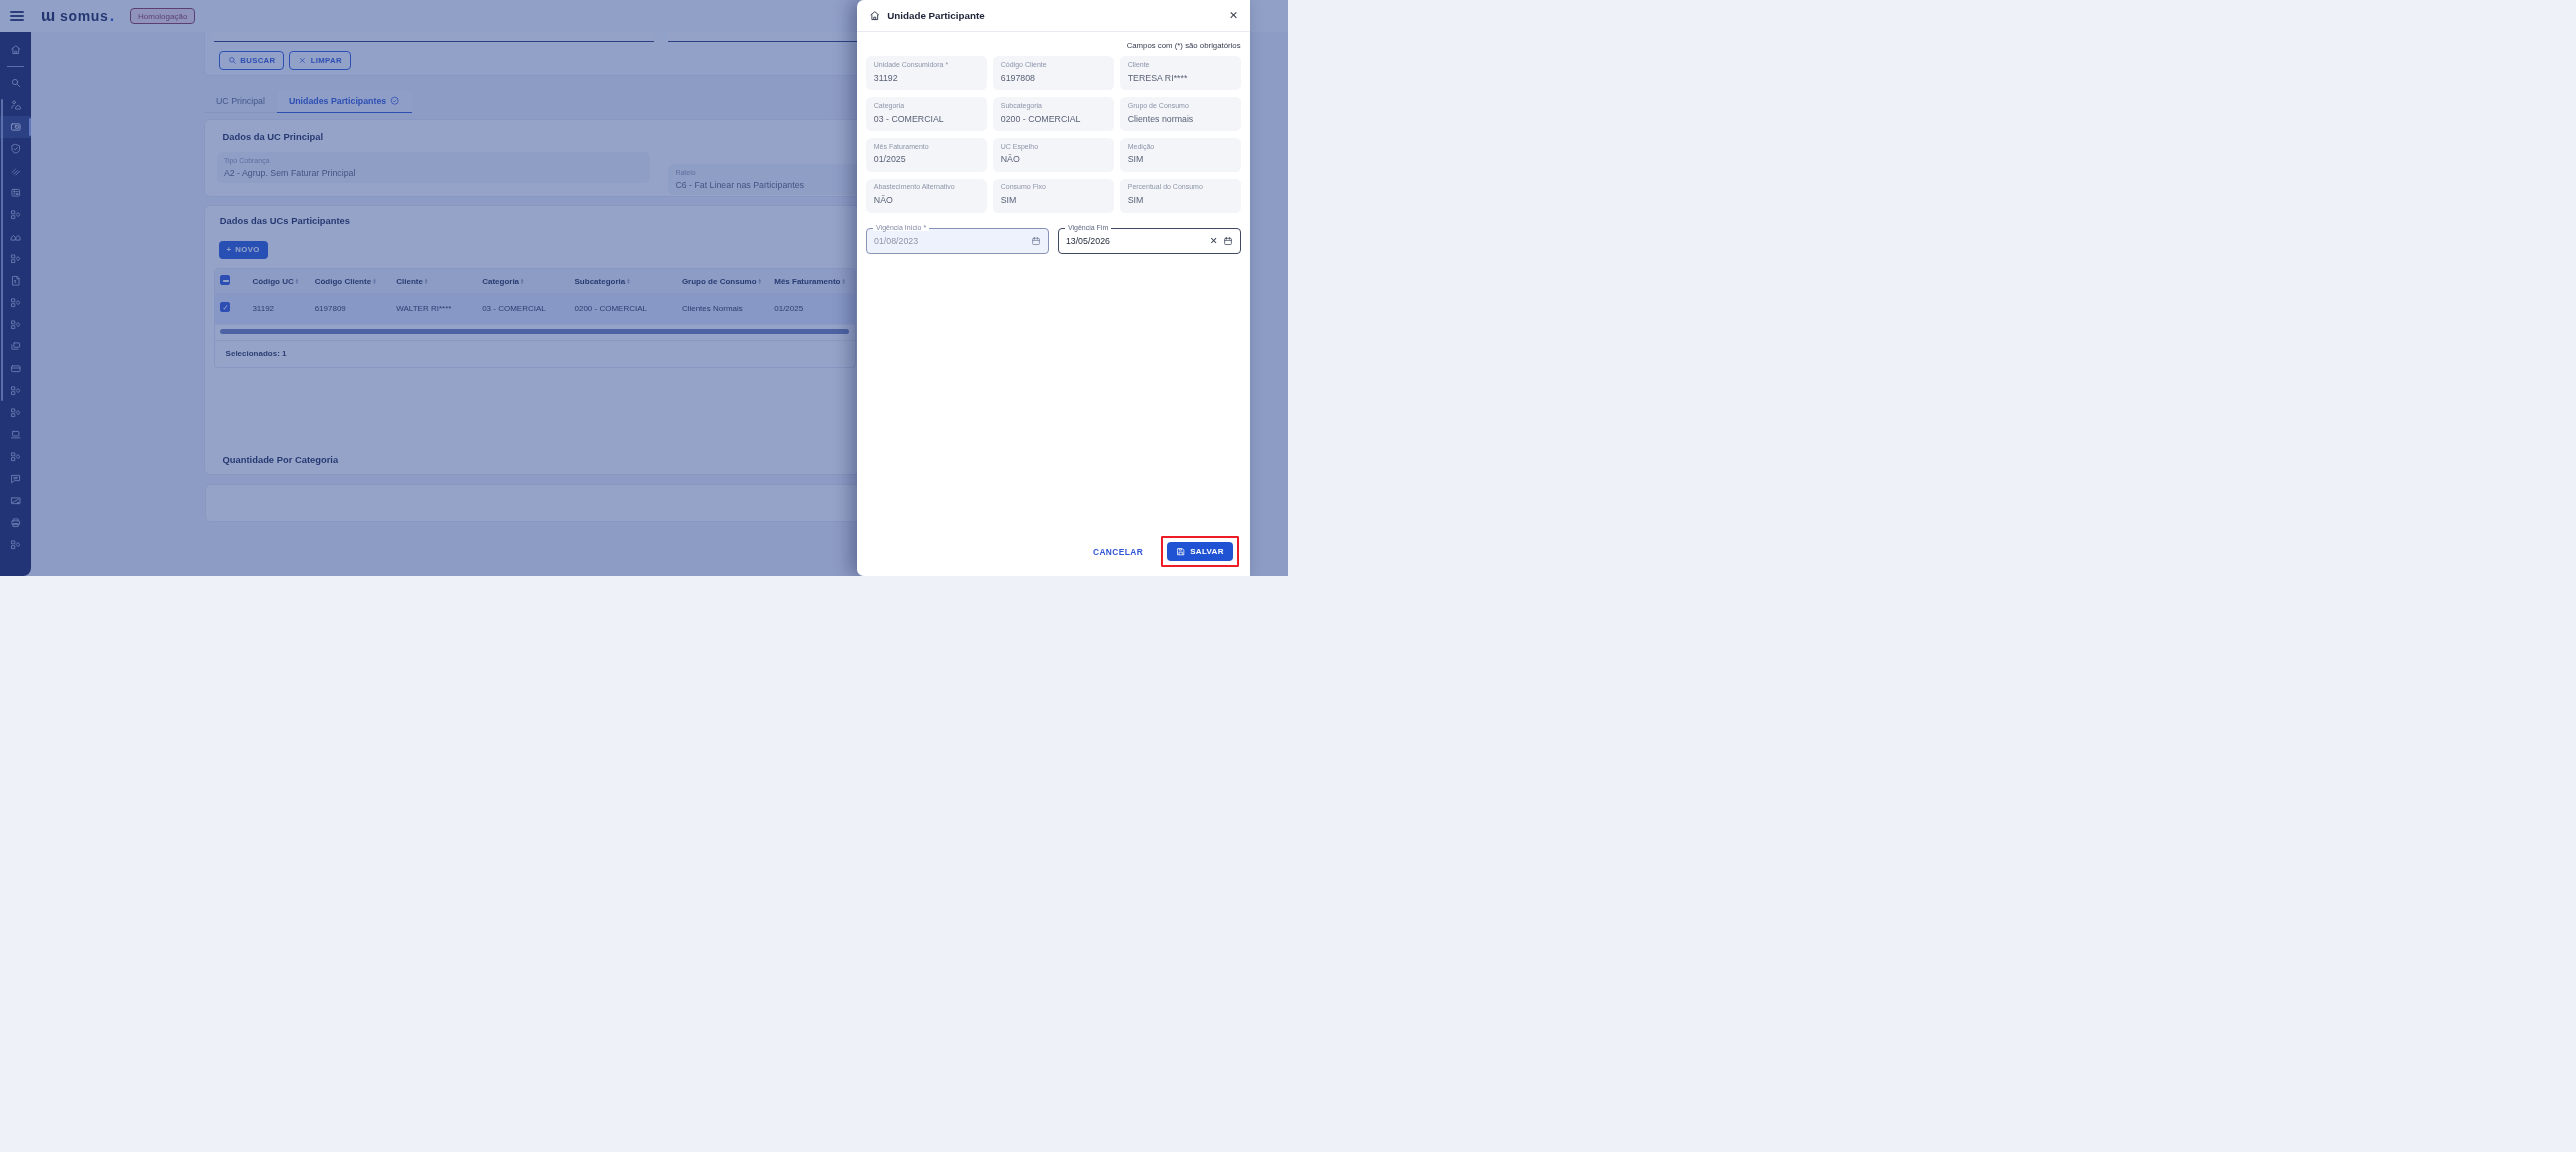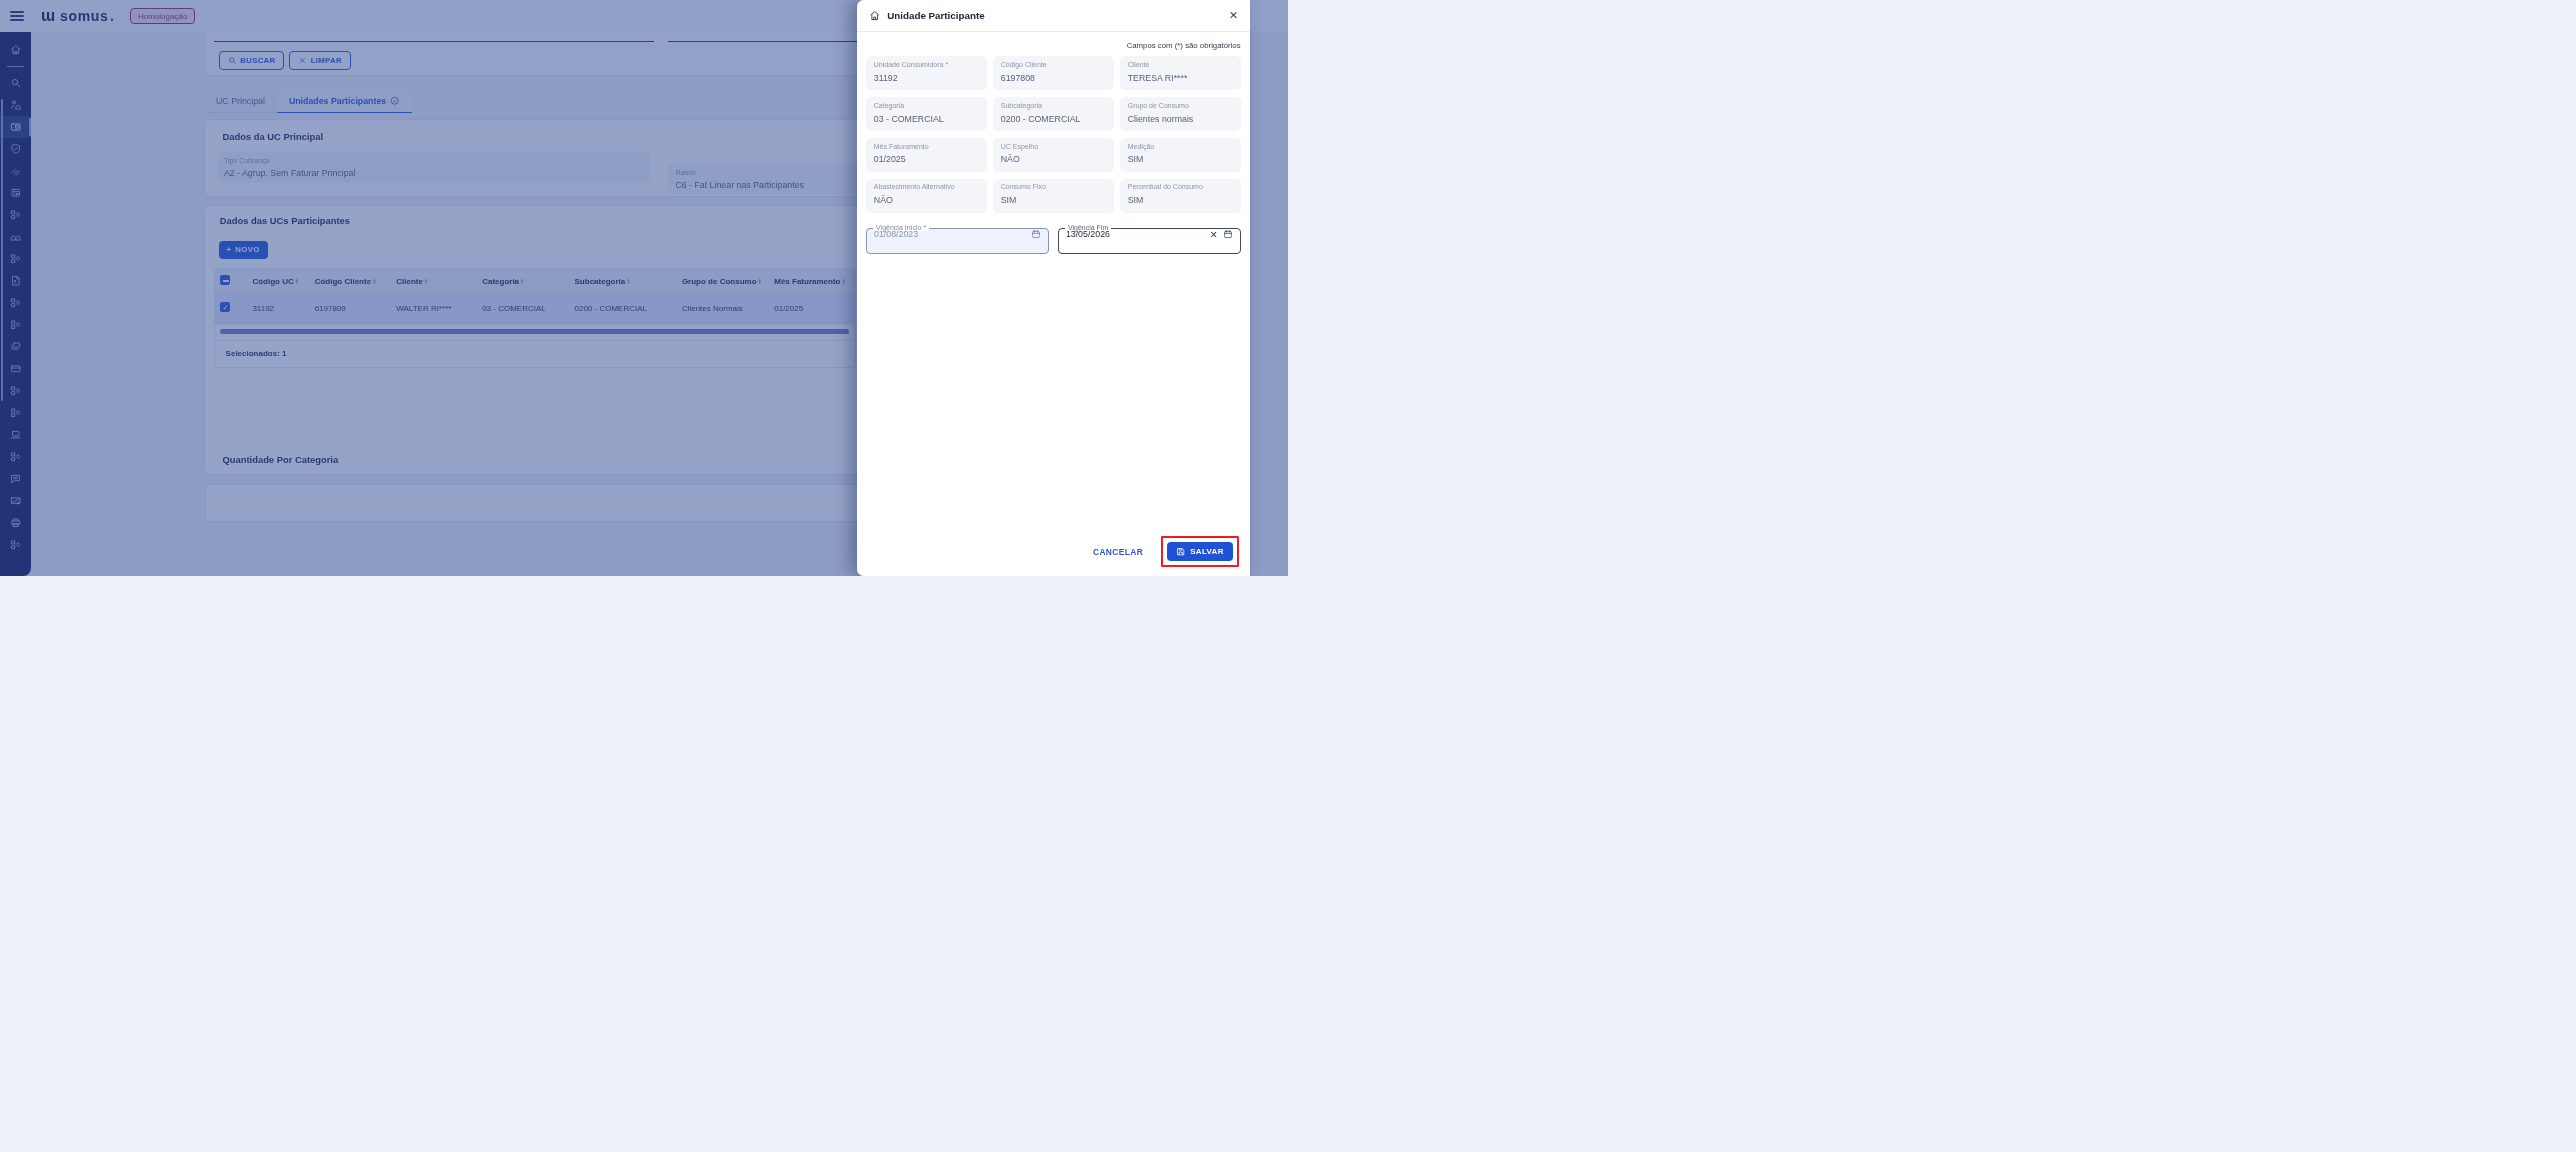--- a/index.html
+++ b/index.html
@@ -82,21 +82,21 @@
   .panel-header { height:32px; display:flex; align-items:center; padding:0 12px; border-bottom:0.7px solid #e7eaf3; }
   .panel-header svg.home { width:11.5px; height:11.5px; color:#22293f; }
   .panel-title { font-size:9.8px; font-weight:bold; color:#20263c; margin-left:6.7px; }
   .panel-close { margin-left:auto; font-size:10.8px; color:#3a3f4e; cursor:pointer; line-height:1; }
   .panel-body { padding:0 9.4px; }
   .required-note { text-align:right; font-size:7.8px; color:#363c4e; margin-top:8.8px; }
   .fields-grid { display:grid; grid-template-columns:repeat(3,1fr); gap:6.7px 6.7px; margin-top:6.7px; }
   .fields-grid .fieldbox { height:34px; }
 
   .vigencia-row { display:flex; gap:9.4px; margin-top:15px; }
-  .vig { position:relative; height:26px; border-radius:4px; display:flex; align-items:flex-start; padding:0 6.7px; flex:1; }
+  .vig { position:relative; height:26px; border-radius:4px; display:flex; align-items:center; padding:0 6.7px; flex:1; }
   .vig .v-label { position:absolute; top:-4.7px; left:6px; font-size:7px; padding:0 2.7px; background:#fff; }
   .vig .v-value { font-size:8.8px; flex:1; }
   .vig .v-icons { display:flex; align-items:center; gap:5.4px; }
   .vig .v-icons svg { width:10px; height:10px; }
   .vig.disabled { background:#eef2fc; border:0.7px solid #8892b6; }
   .vig.disabled .v-label { color:#7f88a3; }
   .vig.disabled .v-value { color:#8f96a9; }
   .vig.disabled .v-icons { color:#707a95; }
   .vig.enabled { background:#fff; border:1px solid #3f4961; }
   .vig.enabled .v-label { color:#5e6780; }

